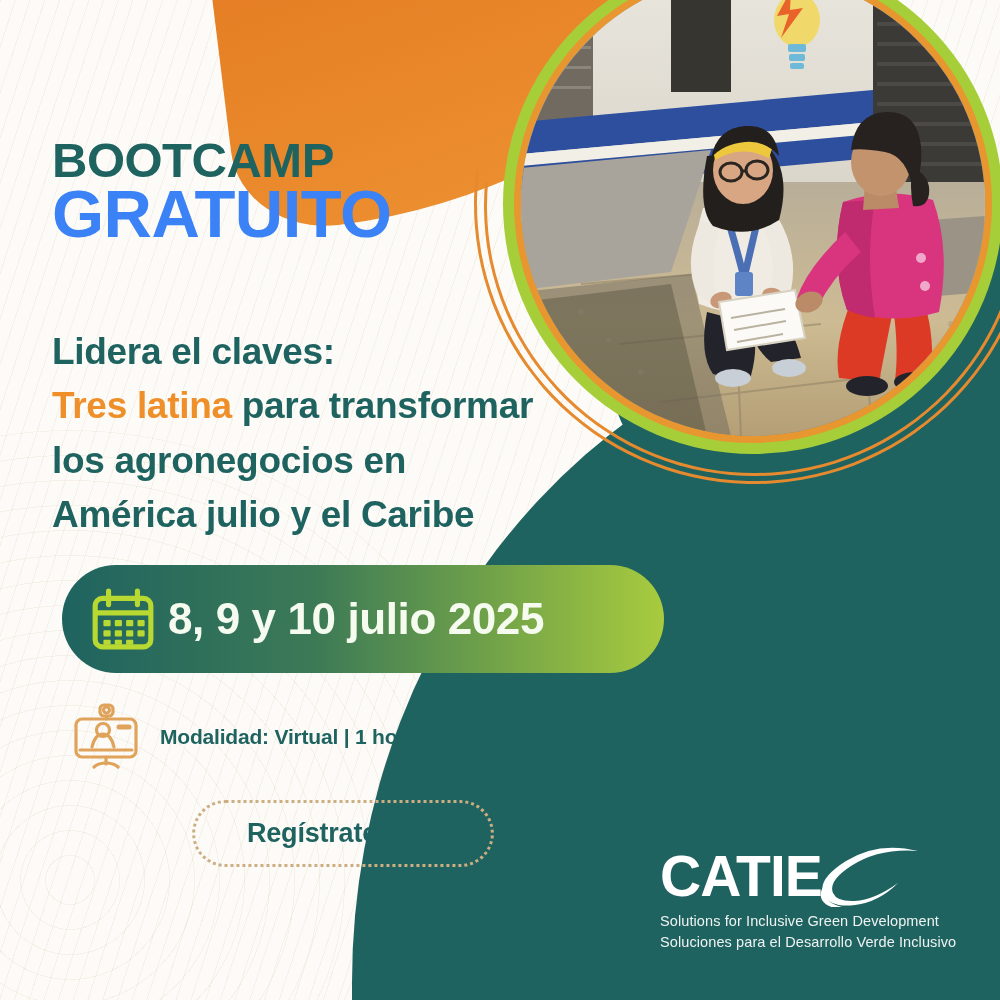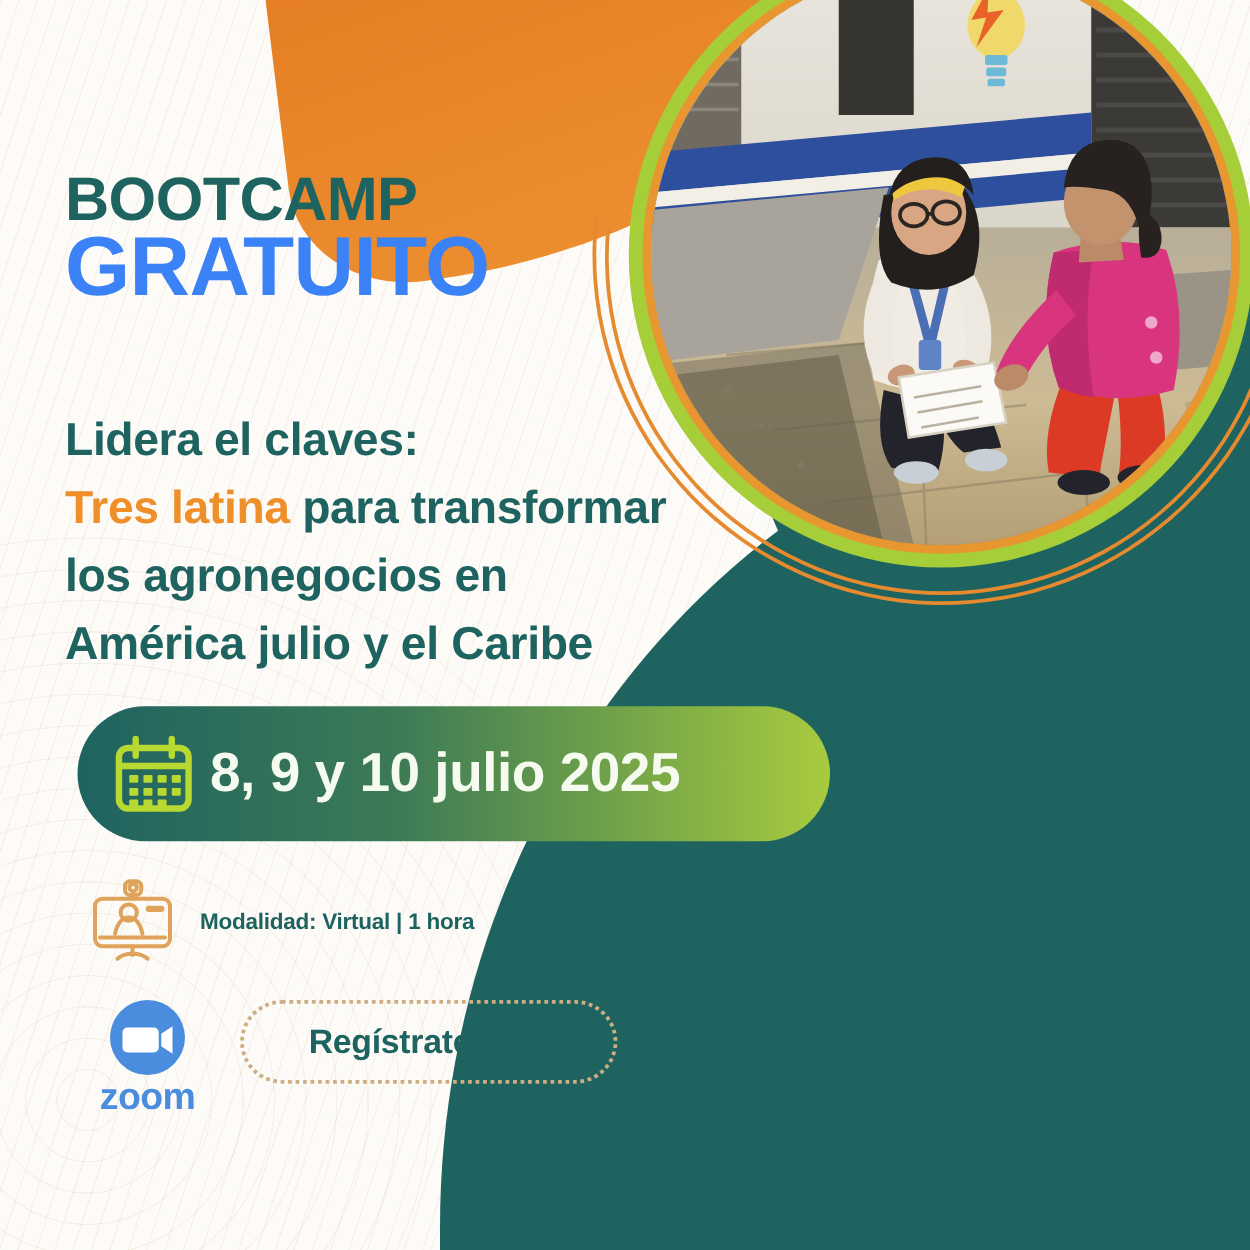--- a/index.html
+++ b/index.html
@@ -157,21 +157,21 @@
   }
 
   
   .modality {
     position:absolute; left:70px; top:702px;
     display:flex; align-items:center;
   }
   .mon-icon { width:72px; height:70px; flex:0 0 auto; }
   .modality-text {
     margin-left:18px;
-    font-size:18px; font-weight:bold;
+    font-size:21px; font-weight:bold;
     color:#1F6360;
     letter-spacing:-0.2px;
   }
 
   
   .zoom-logo {
     position:absolute; left:66px; top:797px;
     width:104px; text-align:center;
   }
   .zoom-logo svg { display:block; width:66px; height:66px; margin:0 auto; }
@@ -440,29 +440,34 @@
         <circle cx="33" cy="28" r="6.5"></circle>
         <path d="M22 45 q3 -13 11 -13 q8 0 11 13"></path>
         <path d="M49 25 L59 25" stroke-width="5"></path>
         <path d="M36 55 L36 62"></path>
         <path d="M24 65 q4 -4 12 -4 q8 0 12 4"></path>
       </svg>
     </span>
     <span class="modality-text">Modalidad: Virtual | 1 hora</span>
   </div>
 
-  <div class="zoom-logo">
-    <span>
-      <svg viewBox="0 0 66 66">
-        <circle cx="33" cy="33" r="30" fill="#4A8CDE"></circle>
-        <path d="M17 25 h21 a4 4 0 0 1 4 4 v12 a4 4 0 0 1 -4 4 h-21 a4 4 0 0 1 -4 -4 v-12 a4 4 0 0 1 4 -4 z" fill="#ffffff"></path>
-        <path d="M44 30 l9 -6 v22 l-9 -6 z" fill="#ffffff"></path>
-      </svg>
-    </span>
-    <div class="zoom-word">zoom</div>
-  </div>
 
   <div class="register-btn">
     <span class="register-label">Regístrate aquí</span>
   </div>
 
+  <div class="catie">
+    <div class="catie-mark">
+      <span class="catie-word">CATIE</span>
+      <span class="catie-swirl">
+        <svg viewBox="0 0 108 62" fill="#ffffff">
+          <path d="M104 6 q-40 -10 -72 10 q-30 19 -22 34 q7 13 31 10 q24 -3 43 -22 q-24 17 -43 18 q-18 1 -22 -8 q-5 -12 18 -27 q28 -18 67 -15 z"></path>
+          <path d="M22 30 q-20 14 -14 25 q6 10 26 8 q-17 -2 -21 -10 q-4 -9 9 -23 z"></path>
+        </svg>
+      </span>
+    </div>
+    <div class="catie-tag">
+      <div>Solutions for Inclusive Green Development</div>
+      <div>Soluciones para el Desarrollo Verde Inclusivo</div>
+    </div>
+  </div>
 
 </div>
 
 </body></html>

